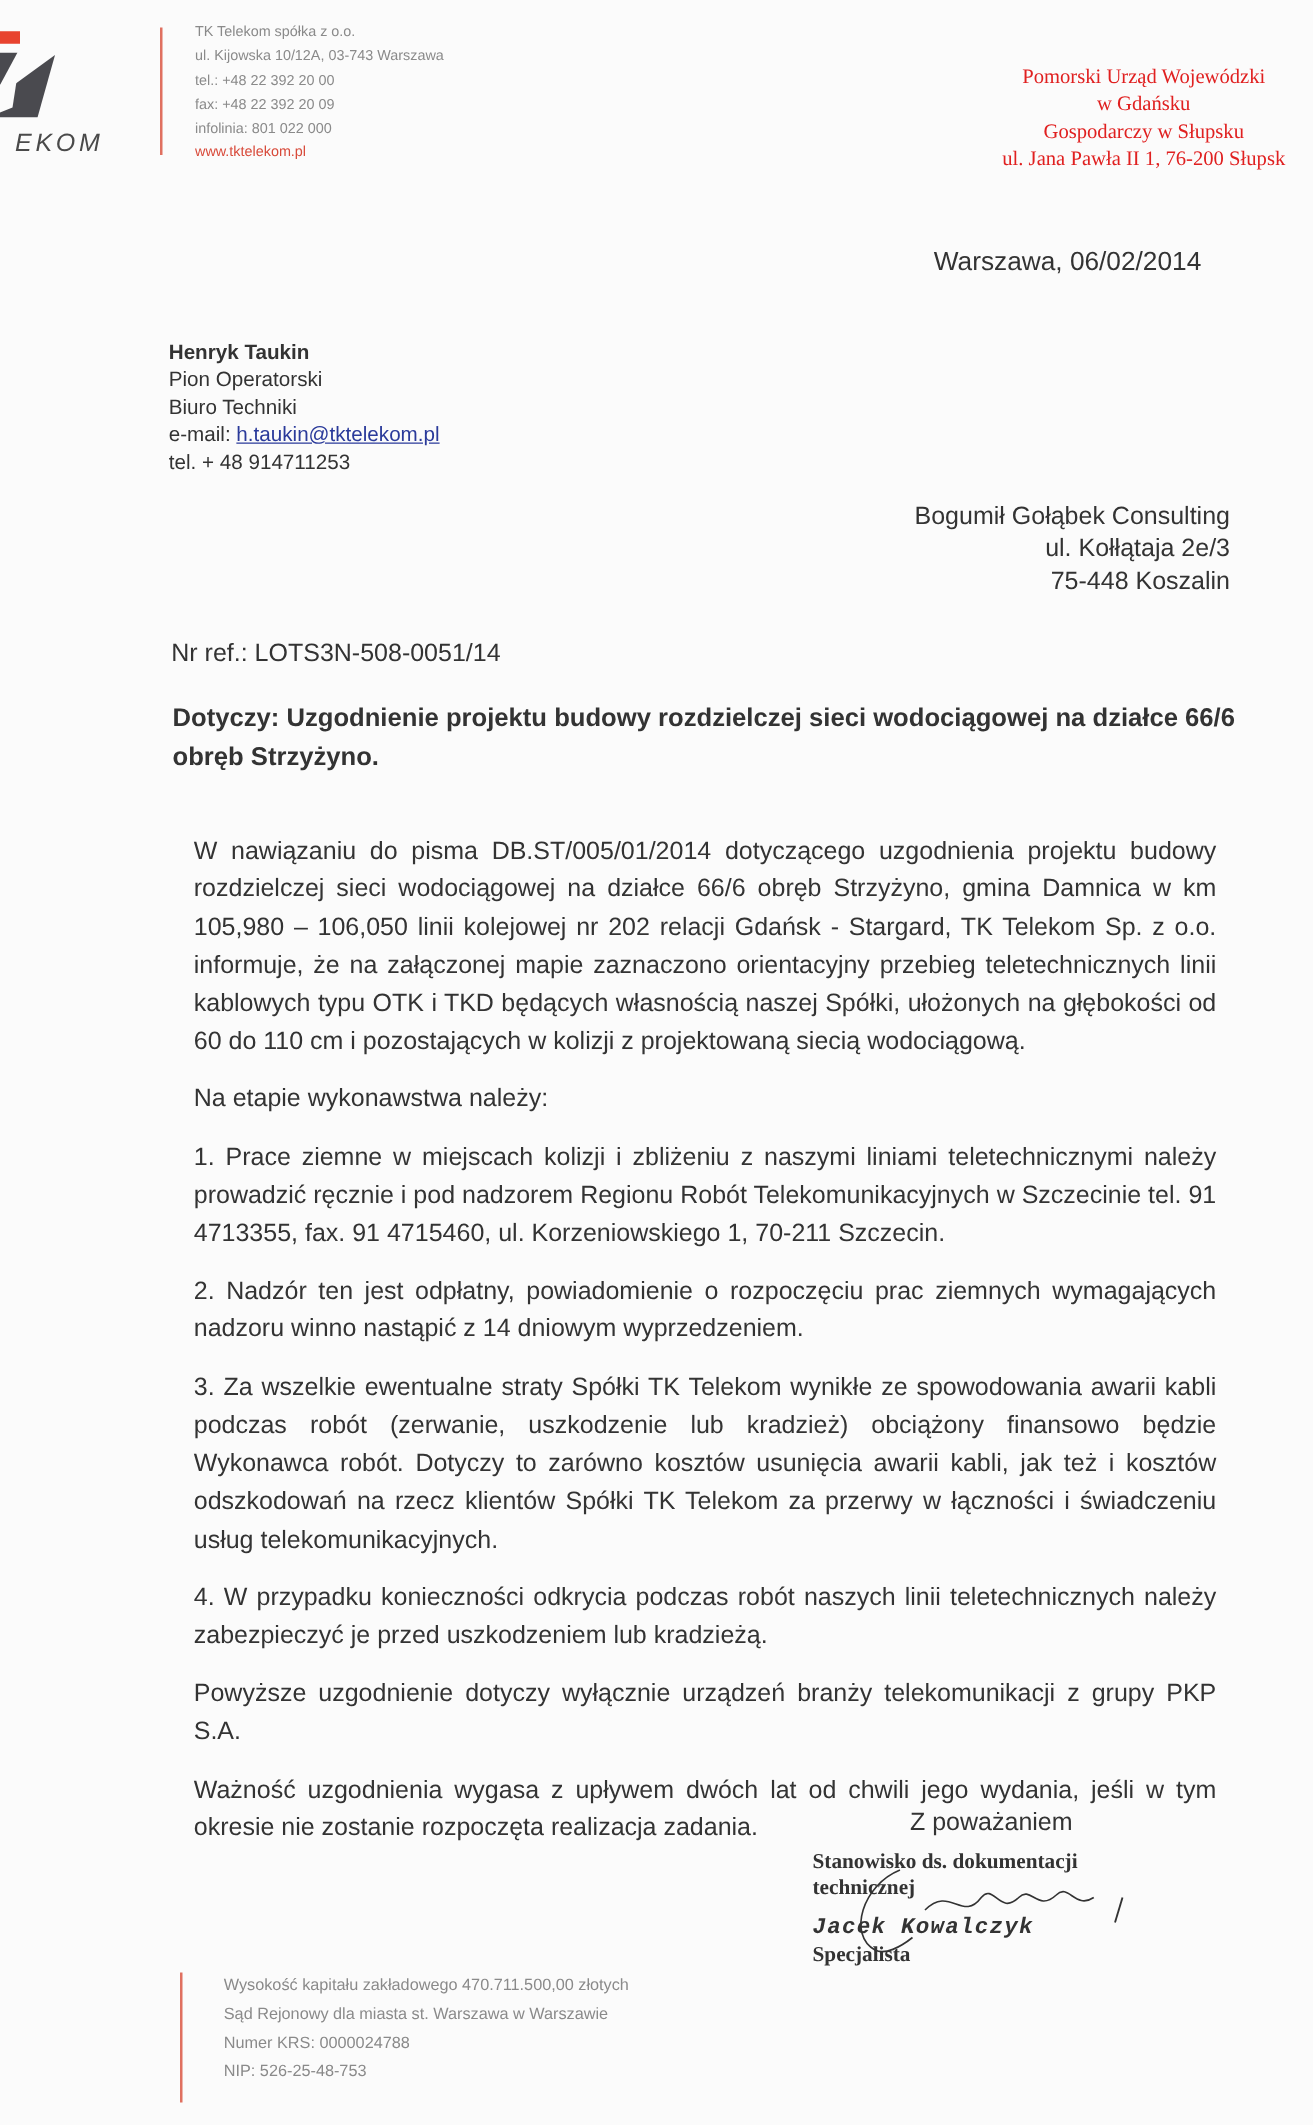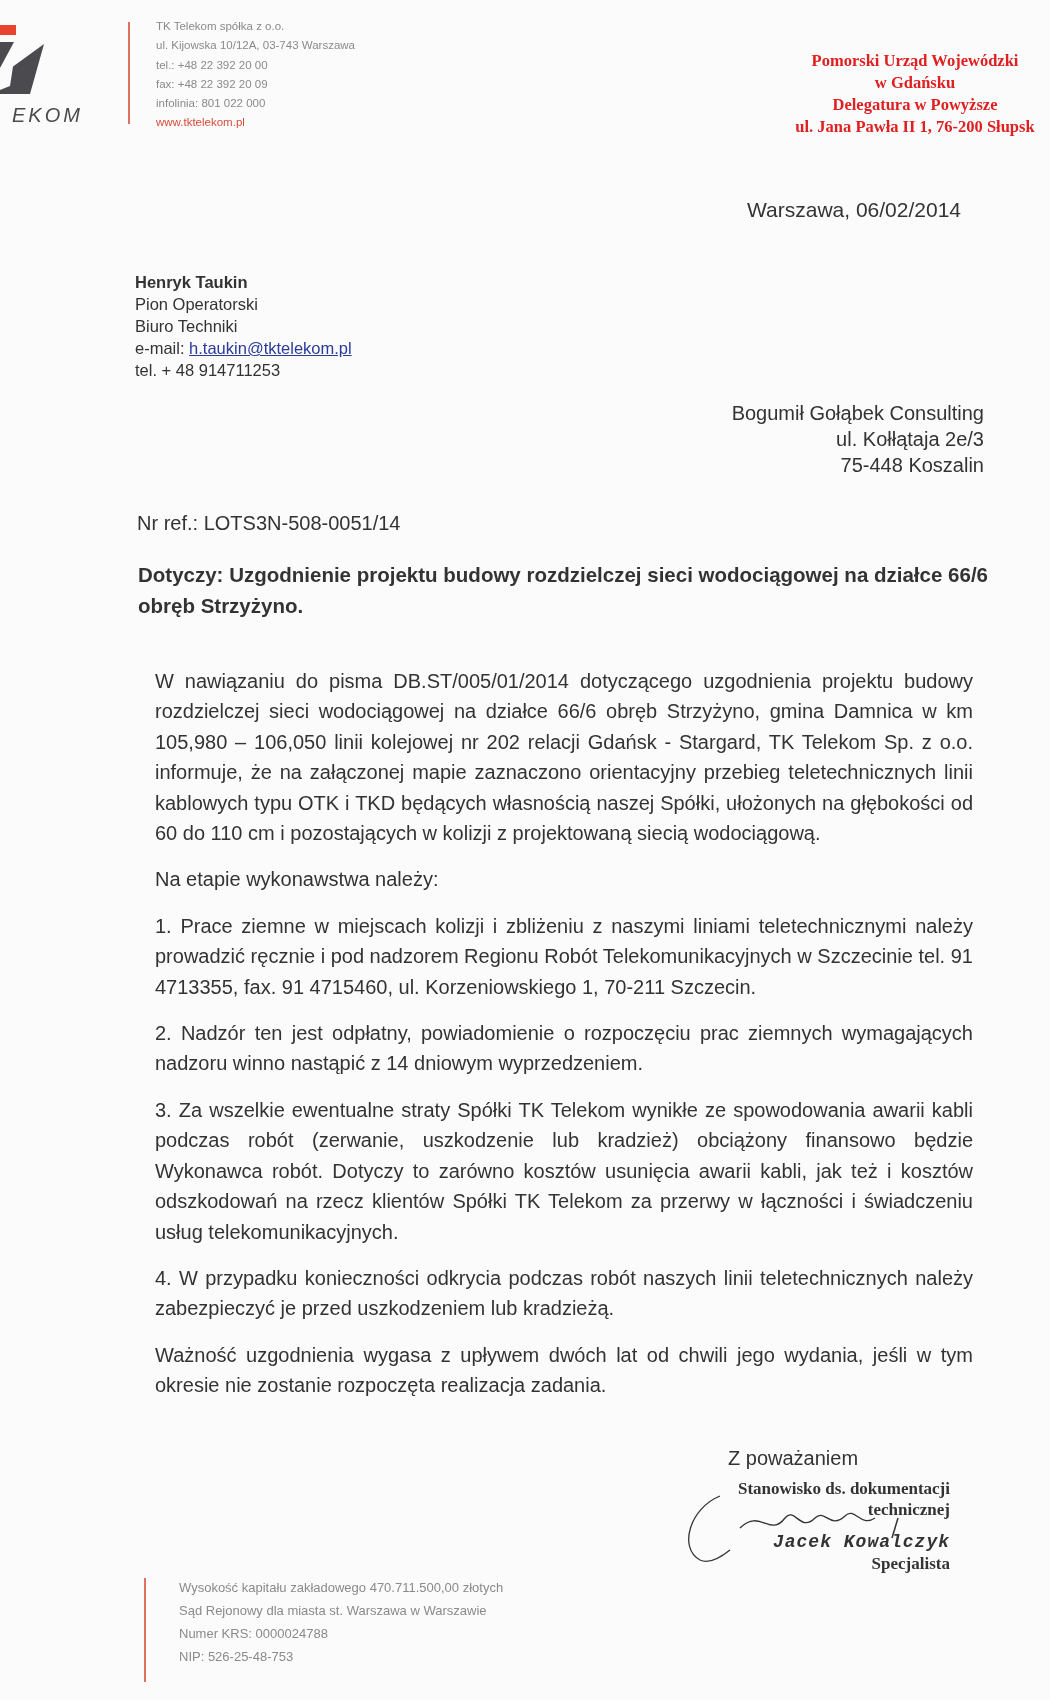--- a/index.html
+++ b/index.html
@@ -15,21 +15,21 @@
     .logo-red { left: 0; top: 25px; width: 16px; height: 10px; background: #e8432f; }
     .logo-shape { left: 0; top: 42px; width: 48px; height: 52px; }
     .logo-text { left: 12px; top: 104px; font-size: 20px; letter-spacing: 3px; color: #4a4a4a; font-style: italic; font-weight: 300; }
 
     
     .header-rule { left: 128px; top: 22px; width: 2px; height: 102px; background: #e07060; }
     .company-info { left: 156px; top: 17px; font-size: 11.5px; line-height: 19.3px; color: #8a8a8a; }
     .company-info .web { color: #d84a3a; }
 
     
-    .stamp { left: 780px; top: 50px; width: 270px; text-align: center; font-family: "Liberation Serif", serif; font-weight: bold; color: #e02020; font-size: 16.5px; line-height: 22px; }
+    .stamp { left: 780px; top: 50px; width: 270px; text-align: center; font-family: "Liberation Serif", serif; font-weight: normal; color: #e02020; font-size: 16.5px; line-height: 22px; }
 
     
     .place-date { left: 747px; top: 198px; font-size: 21px; color: #333; }
 
     
     .sender { left: 135px; top: 271px; font-size: 16.5px; line-height: 22px; color: #333; }
     .sender .name { font-weight: bold; }
     .sender a { color: #2a3a9a; text-decoration: underline; }
 
     
@@ -39,21 +39,21 @@
     
     .ref { left: 137px; top: 512px; font-size: 20px; color: #333; }
     .subject { left: 138px; top: 559px; width: 850px; font-size: 20.5px; font-weight: bold; line-height: 31px; color: #333; text-align: justify; }
 
     
     .body-text { left: 139px; top: 650px; width: 850px; font-size: 20px; line-height: 30.4px; color: #333; }
     .body-text p { margin: 16px; text-align: justify; }
 
     
     .closing { left: 728px; top: 1447px; font-size: 20px; color: #333; }
-    .sig-block { left: 650px; top: 1478px; width: 300px; text-align: right; font-family: "Liberation Serif", serif; font-weight: bold; color: #333; font-size: 17px; line-height: 21px; }
+    .sig-block { left: 650px; top: 1478px; width: 300px; text-align: left; font-family: "Liberation Serif", serif; font-weight: bold; color: #333; font-size: 17px; line-height: 21px; }
     .sig-name { font-style: italic; font-size: 18px; letter-spacing: 1px; font-family: Liberation Mono, monospace; }
     .sig-scrawl { left: 680px; top: 1488px; width: 230px; height: 80px; }
 
     
     .footer-rule { left: 144px; top: 1578px; width: 2px; height: 104px; background: #e07060; }
     .footer-info { left: 179px; top: 1576px; font-size: 13px; line-height: 23px; color: #8a8a8a; }
   </style>
 </head>
 <body>
 
@@ -71,21 +71,21 @@
   <div>ul. Kijowska 10/12A, 03-743 Warszawa</div>
   <div>tel.: +48 22 392 20 00</div>
   <div>fax: +48 22 392 20 09</div>
   <div>infolinia: 801 022 000</div>
   <div class="web">www.tktelekom.pl</div>
 </div>
 
 <div class="abs stamp">
   <div>Pomorski Urząd Wojewódzki</div>
   <div>w Gdańsku</div>
-  <div>Delegatura w Powyższe</div>
+  <div>Gospodarczy w Słupsku</div>
   <div>ul. Jana Pawła II 1, 76-200 Słupsk</div>
 </div>
 
 <div class="abs place-date">Warszawa, 06/02/2014</div>
 
 <div class="abs sender">
   <div class="name">Henryk Taukin</div>
   <div>Pion Operatorski</div>
   <div>Biuro Techniki</div>
   <div><span>e-mail: </span><a>h.taukin@tktelekom.pl</a></div>
@@ -101,20 +101,21 @@
 <div class="abs ref">Nr ref.: LOTS3N-508-0051/14</div>
 <div class="abs subject">Dotyczy: Uzgodnienie projektu budowy rozdzielczej sieci wodociągowej na działce 66/6 obręb Strzyżyno.</div>
 
 <div class="abs body-text">
   <p>W nawiązaniu do pisma DB.ST/005/01/2014 dotyczącego uzgodnienia projektu budowy rozdzielczej sieci wodociągowej na działce 66/6 obręb Strzyżyno, gmina Damnica w km 105,980 – 106,050 linii kolejowej nr 202 relacji Gdańsk - Stargard, TK Telekom Sp. z o.o. informuje, że na załączonej mapie zaznaczono orientacyjny przebieg teletechnicznych linii kablowych typu OTK i TKD będących własnością naszej Spółki, ułożonych na głębokości od 60 do 110 cm i pozostających w kolizji z projektowaną siecią wodociągową.</p>
   <p>Na etapie wykonawstwa należy:</p>
   <p>1. Prace ziemne w miejscach kolizji i zbliżeniu z naszymi liniami teletechnicznymi należy prowadzić ręcznie i pod nadzorem Regionu Robót Telekomunikacyjnych w Szczecinie tel. 91 4713355, fax. 91 4715460, ul. Korzeniowskiego 1, 70-211 Szczecin.</p>
   <p>2. Nadzór ten jest odpłatny, powiadomienie o rozpoczęciu prac ziemnych wymagających nadzoru winno nastąpić z 14 dniowym wyprzedzeniem.</p>
   <p>3. Za wszelkie ewentualne straty Spółki TK Telekom wynikłe ze spowodowania awarii kabli podczas robót (zerwanie, uszkodzenie lub kradzież) obciążony finansowo będzie Wykonawca robót. Dotyczy to zarówno kosztów usunięcia awarii kabli, jak też i kosztów odszkodowań na rzecz klientów Spółki TK Telekom za przerwy w łączności i świadczeniu usług telekomunikacyjnych.</p>
   <p>4. W przypadku konieczności odkrycia podczas robót naszych linii teletechnicznych należy zabezpieczyć je przed uszkodzeniem lub kradzieżą.</p>
+  <p>Powyższe uzgodnienie dotyczy wyłącznie urządzeń branży telekomunikacji z grupy PKP S.A.</p>
   <p>Ważność uzgodnienia wygasa z upływem dwóch lat od chwili jego wydania, jeśli w tym okresie nie zostanie rozpoczęta realizacja zadania.</p>
 </div>
 
 <div class="abs closing">Z poważaniem</div>
 <svg class="abs sig-scrawl" viewBox="0 0 230 80">
   <path d="M40 8 C10 20, -2 60, 20 72 C28 76, 40 70, 50 62" stroke="#333" stroke-width="1.3" fill="none"></path>
   <path d="M60 40 C80 20, 90 50, 105 30 C115 18, 120 45, 135 30 C145 20, 150 42, 165 28 C175 18, 180 40, 195 30" stroke="#333" stroke-width="1.3" fill="none"></path>
   <path d="M218 30 L212 50" stroke="#333" stroke-width="1.5" fill="none"></path>
 </svg>
 <div class="abs sig-block">

